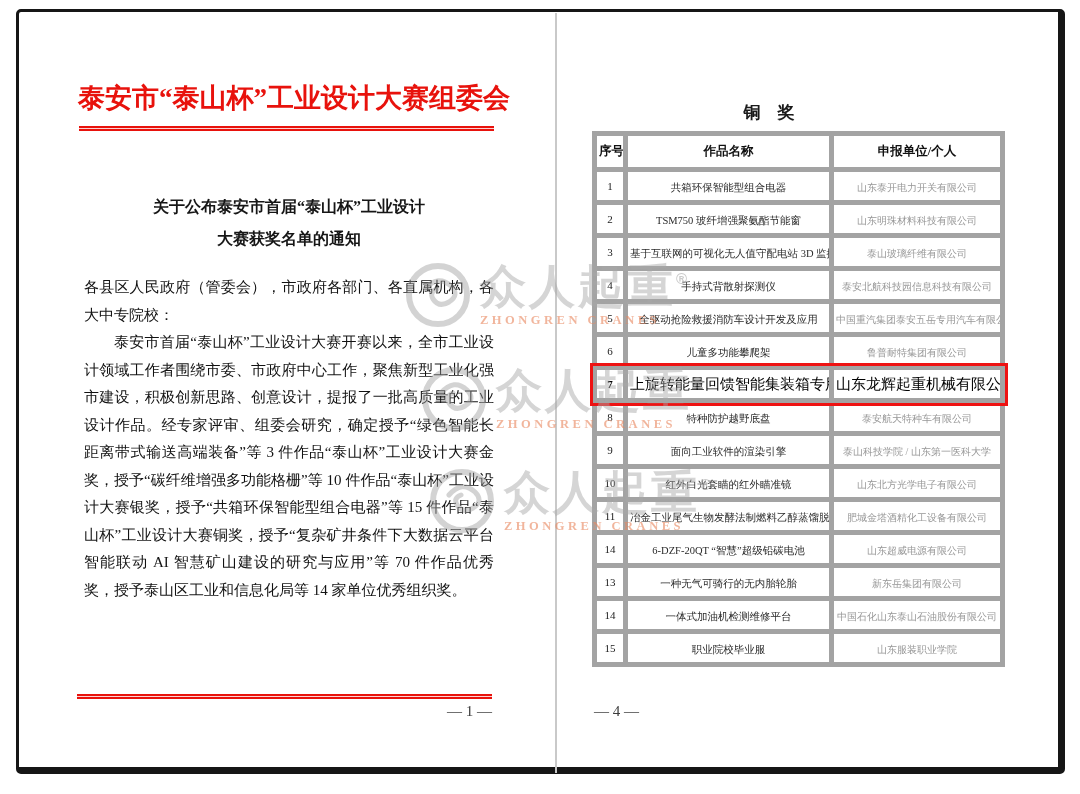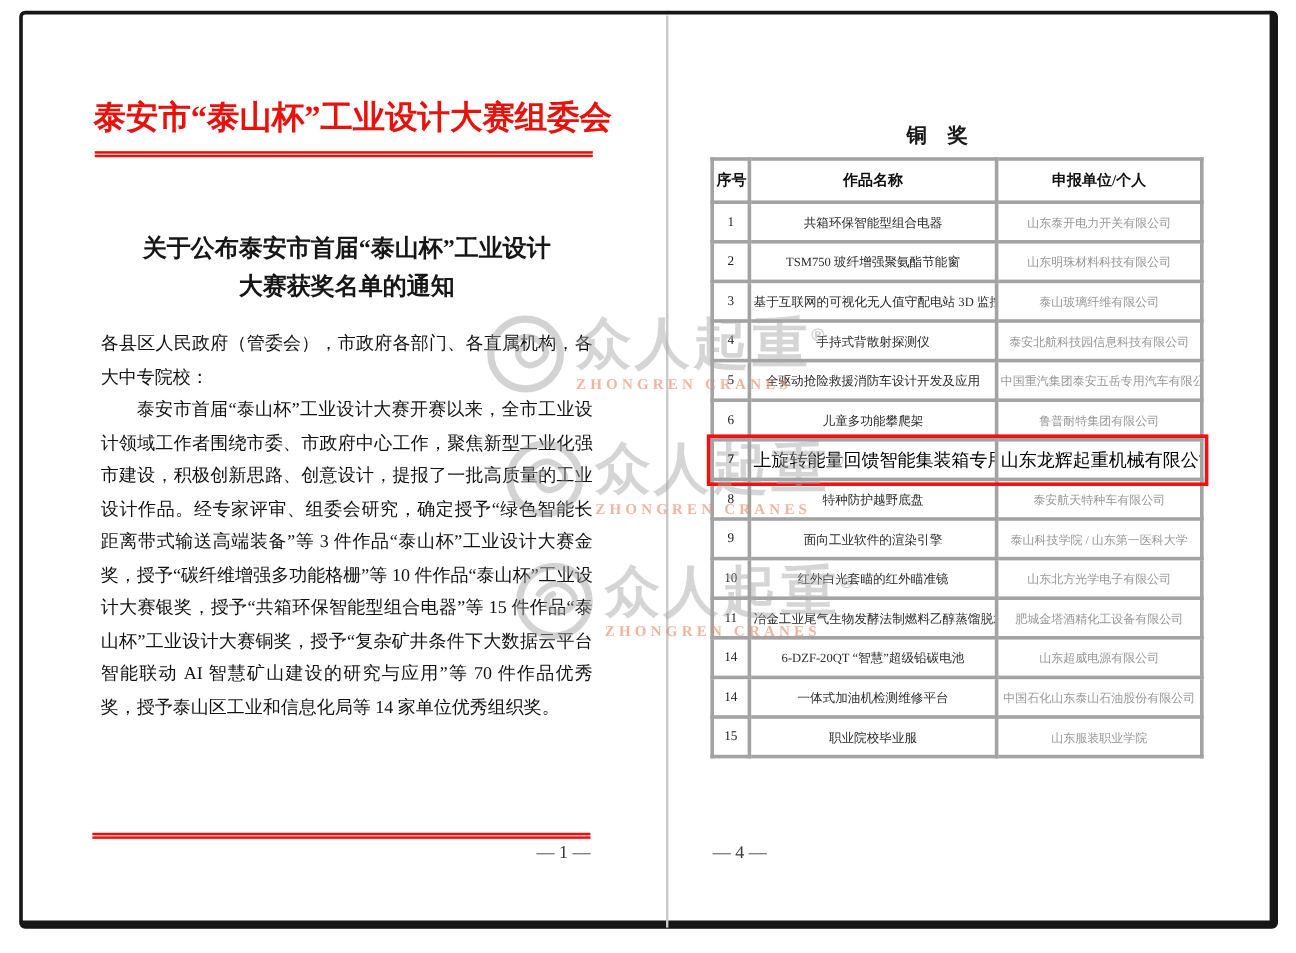--- a/index.html
+++ b/index.html
@@ -24,47 +24,47 @@
     white-space:nowrap;
   }
   .red-rule{
     position:absolute;left:79px;width:415px;height:1px;
     border-top:2px solid #e8120c;border-bottom:2px solid #e8120c;background:#ffd2d2;
   }
   .rule-top{top:126px;}
   .rule-bottom{top:694px;left:77px;}
   .doc-title{
     position:absolute;left:84px;top:191px;width:410px;
-    font-size:20px;font-weight:bold;color:#161616;text-align:center;line-height:32px;
+    font-size:16px;font-weight:bold;color:#161616;text-align:center;line-height:32px;
   }
   .doc-body{
     position:absolute;left:84px;top:274px;width:410px;
     font-size:15px;line-height:27.5px;color:#121212;
     text-align:justify;text-justify:inter-ideograph;
   }
   .doc-body p{margin:0;}
   .doc-body p.indent{text-indent:2em;}
   .page-num-left{
     position:absolute;left:84px;top:703px;width:408px;text-align:right;
     font-size:15px;color:#3c3c3c;
   }
   .page-num-right{
     position:absolute;left:594px;top:703px;font-size:15px;color:#3c3c3c;
   }
   
   .section-title{
-    position:absolute;left:600px;top:101px;width:362px;text-align:center;
+    position:absolute;left:588px;top:101px;width:362px;text-align:center;
     font-size:17px;font-weight:bold;color:#1a1a1a;
   }
   table.awards{
     position:absolute;left:592px;top:131px;width:408px;
     border-collapse:collapse;table-layout:fixed;
   }
   table.awards th,table.awards td{
-    border:3px solid #a3a3a3;text-align:center;vertical-align:middle;
+    border:5px solid #a3a3a3;text-align:center;vertical-align:middle;
     overflow:hidden;white-space:nowrap;padding:0 2px;box-sizing:border-box;
   }
   table.awards{border:2px solid #111;}
   table.awards th{height:36px;font-size:12.5px;font-weight:bold;color:#111;}
   table.awards td{height:33px;}
   col.c-no{width:31px;} col.c-work{width:206px;} col.c-unit{width:171px;}
   td.no{font-size:11px;color:#222;}
   td.work span{font-size:10.5px;color:#2a2a2a;filter:blur(0.2px);}
   td.unit span{font-size:10px;color:#979797;filter:blur(0.45px);}
   tr.highlight{outline:3px solid #ee1212;outline-offset:2px;}
@@ -177,20 +177,25 @@
       </tr>
       <tr>
         <td class="no">11</td>
         <td class="work"><span>冶金工业尾气生物发酵法制燃料乙醇蒸馏脱水装置</span></td>
         <td class="unit"><span>肥城金塔酒精化工设备有限公司</span></td>
       </tr>
       <tr>
         <td class="no">14</td>
         <td class="work"><span>6-DZF-20QT “智慧”超级铅碳电池</span></td>
         <td class="unit"><span>山东超威电源有限公司</span></td>
+      </tr>
+      <tr>
+        <td class="no">13</td>
+        <td class="work"><span>一种无气可骑行的无内胎轮胎</span></td>
+        <td class="unit"><span>新东岳集团有限公司</span></td>
       </tr>
       <tr>
         <td class="no">14</td>
         <td class="work"><span>一体式加油机检测维修平台</span></td>
         <td class="unit"><span>中国石化山东泰山石油股份有限公司</span></td>
       </tr>
       <tr>
         <td class="no">15</td>
         <td class="work"><span>职业院校毕业服</span></td>
         <td class="unit"><span>山东服装职业学院</span></td>

